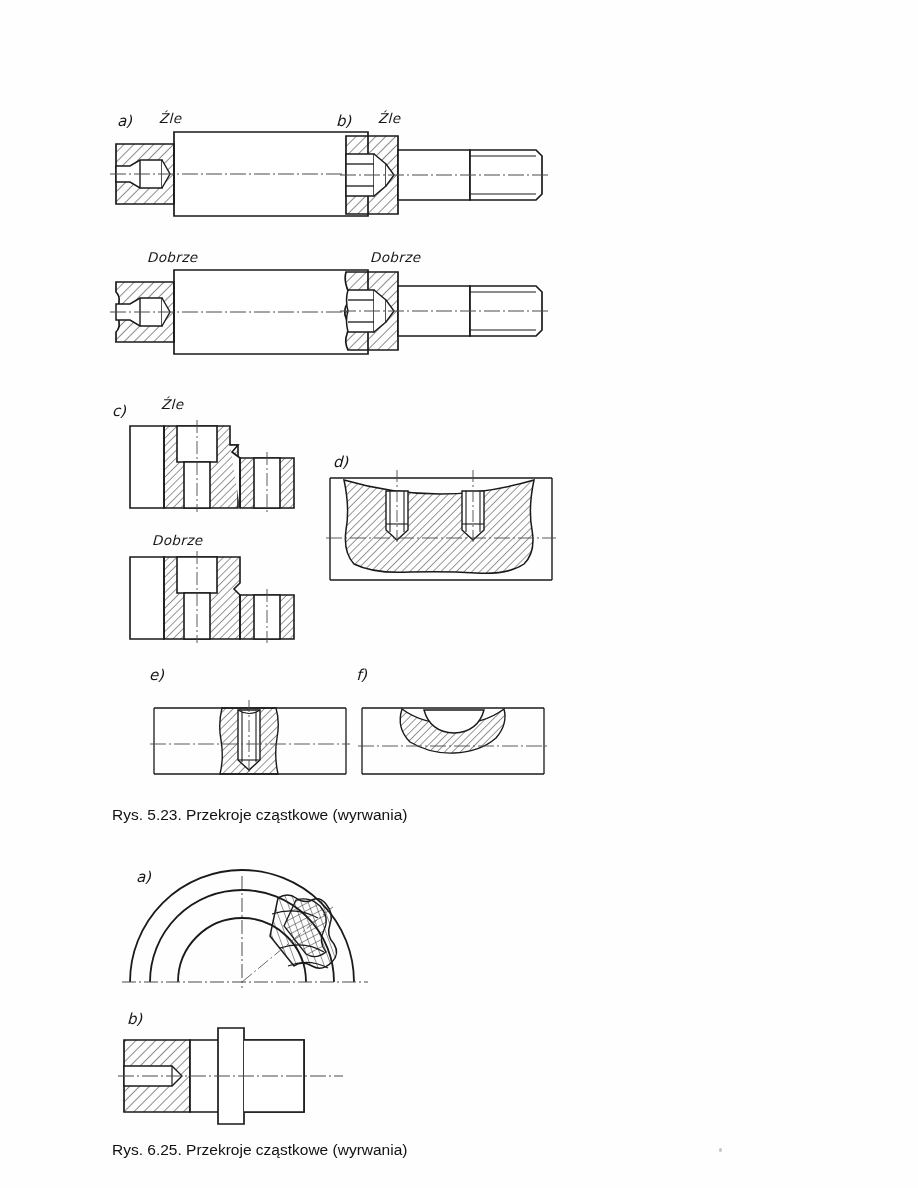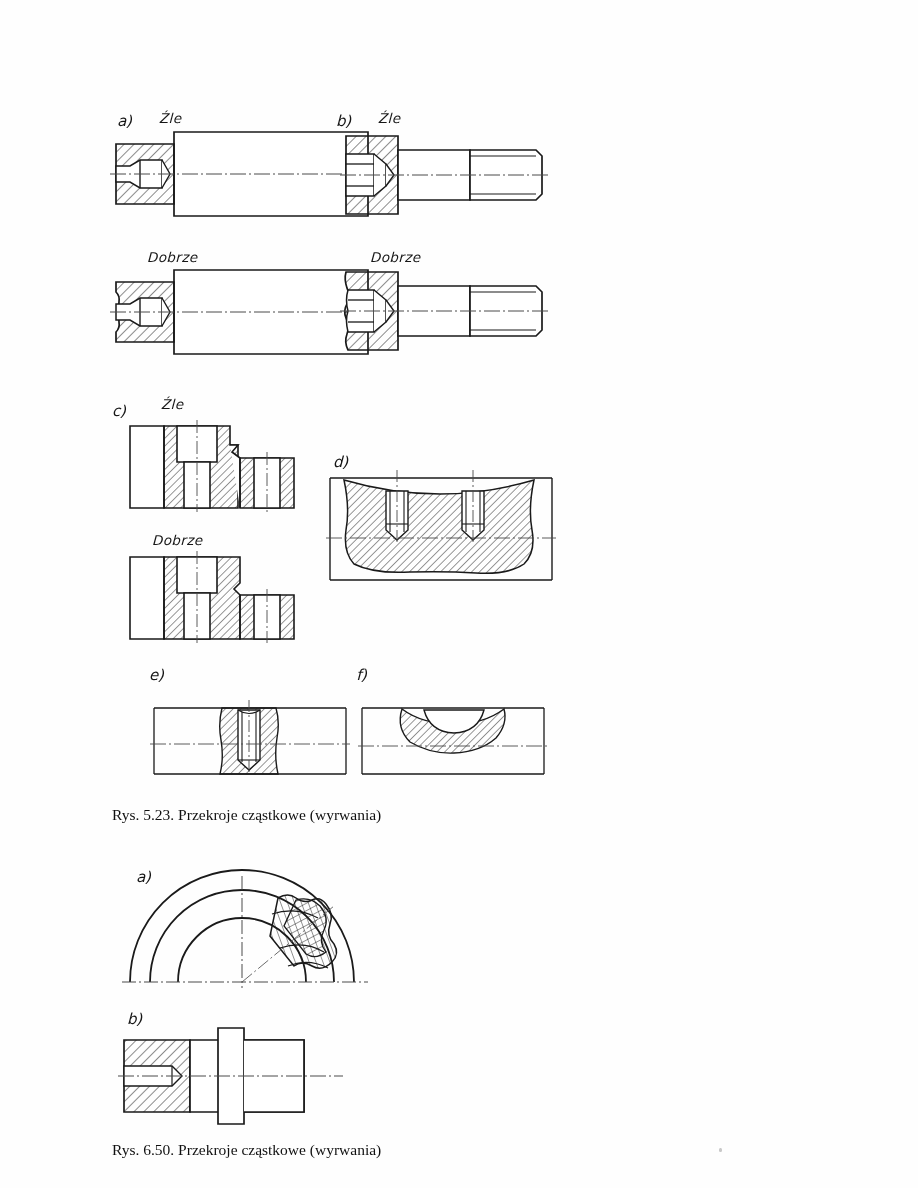--- a/index.html
+++ b/index.html
@@ -23,21 +23,21 @@
     letter-spacing:.4px;
     color:#161616;
     white-space:nowrap;
     transform:skewX(-4deg);
   }
   .lbl.part{font-size:15px;}
 
   
   .caption{
     position:absolute;
-    font-family:Liberation Serif, serif;
+    font-family:Liberation Sans, sans-serif;
     font-size:15.5px;
     color:#111;
     white-space:nowrap;
   }
 
   
   .speck{position:absolute;width:3px;height:4px;background:#c9c9c9;border-radius:40%;}
 </style>
 </head>
 <body>
@@ -302,17 +302,17 @@
   <div class="lbl" style="left:153px;top:532px;">Dobrze</div>
 
   <div class="lbl part" style="left:334px;top:453px;">d)</div>
   <div class="lbl part" style="left:150px;top:666px;">e)</div>
   <div class="lbl part" style="left:357px;top:666px;">f)</div>
 
   <div class="lbl part" style="left:137px;top:868px;">a)</div>
   <div class="lbl part" style="left:128px;top:1010px;">b)</div>
 
   <div class="caption" style="left:112px;top:806px;">Rys. 5.23. Przekroje cząstkowe (wyrwania)</div>
-  <div class="caption" style="left:112px;top:1141px;">Rys. 6.50. Przekroje cząstkowe (wyrwania)</div>
+  <div class="caption" style="left:112px;top:1141px;">Rys. 6.25. Przekroje cząstkowe (wyrwania)</div>
 
   <div class="speck" style="left:719px;top:1148px;"></div>
 
 </div>
 
 </body></html>

